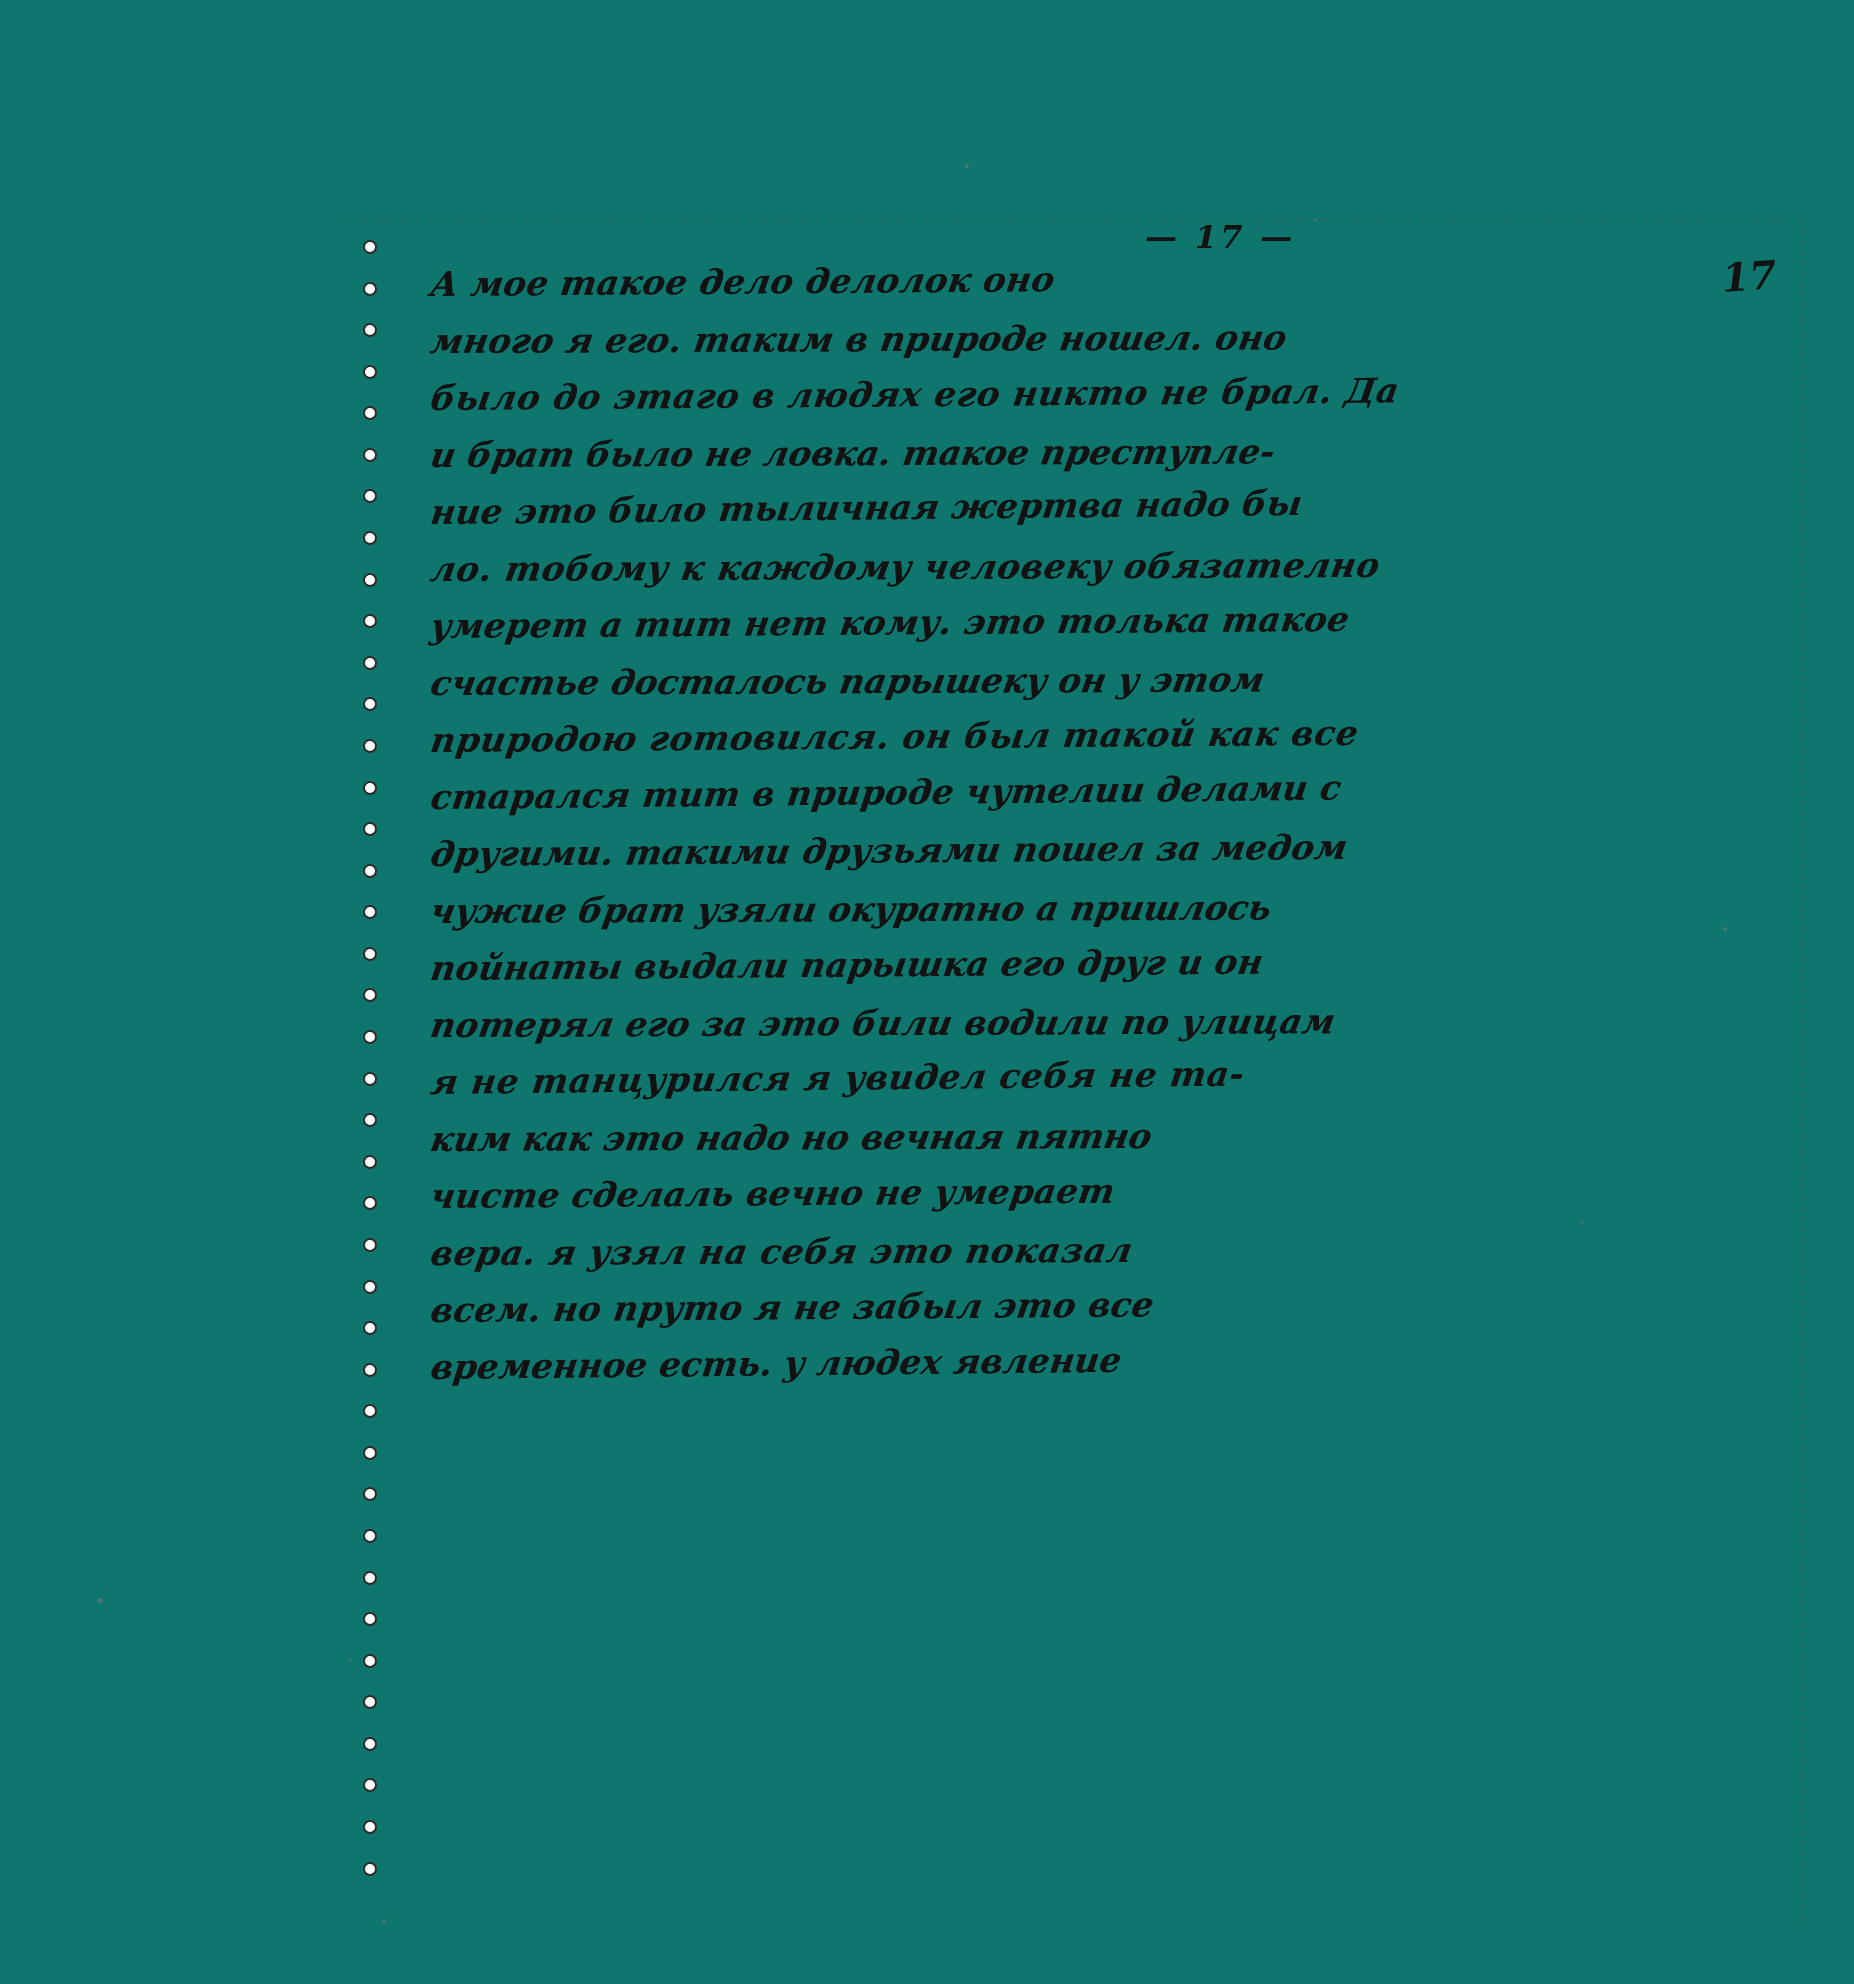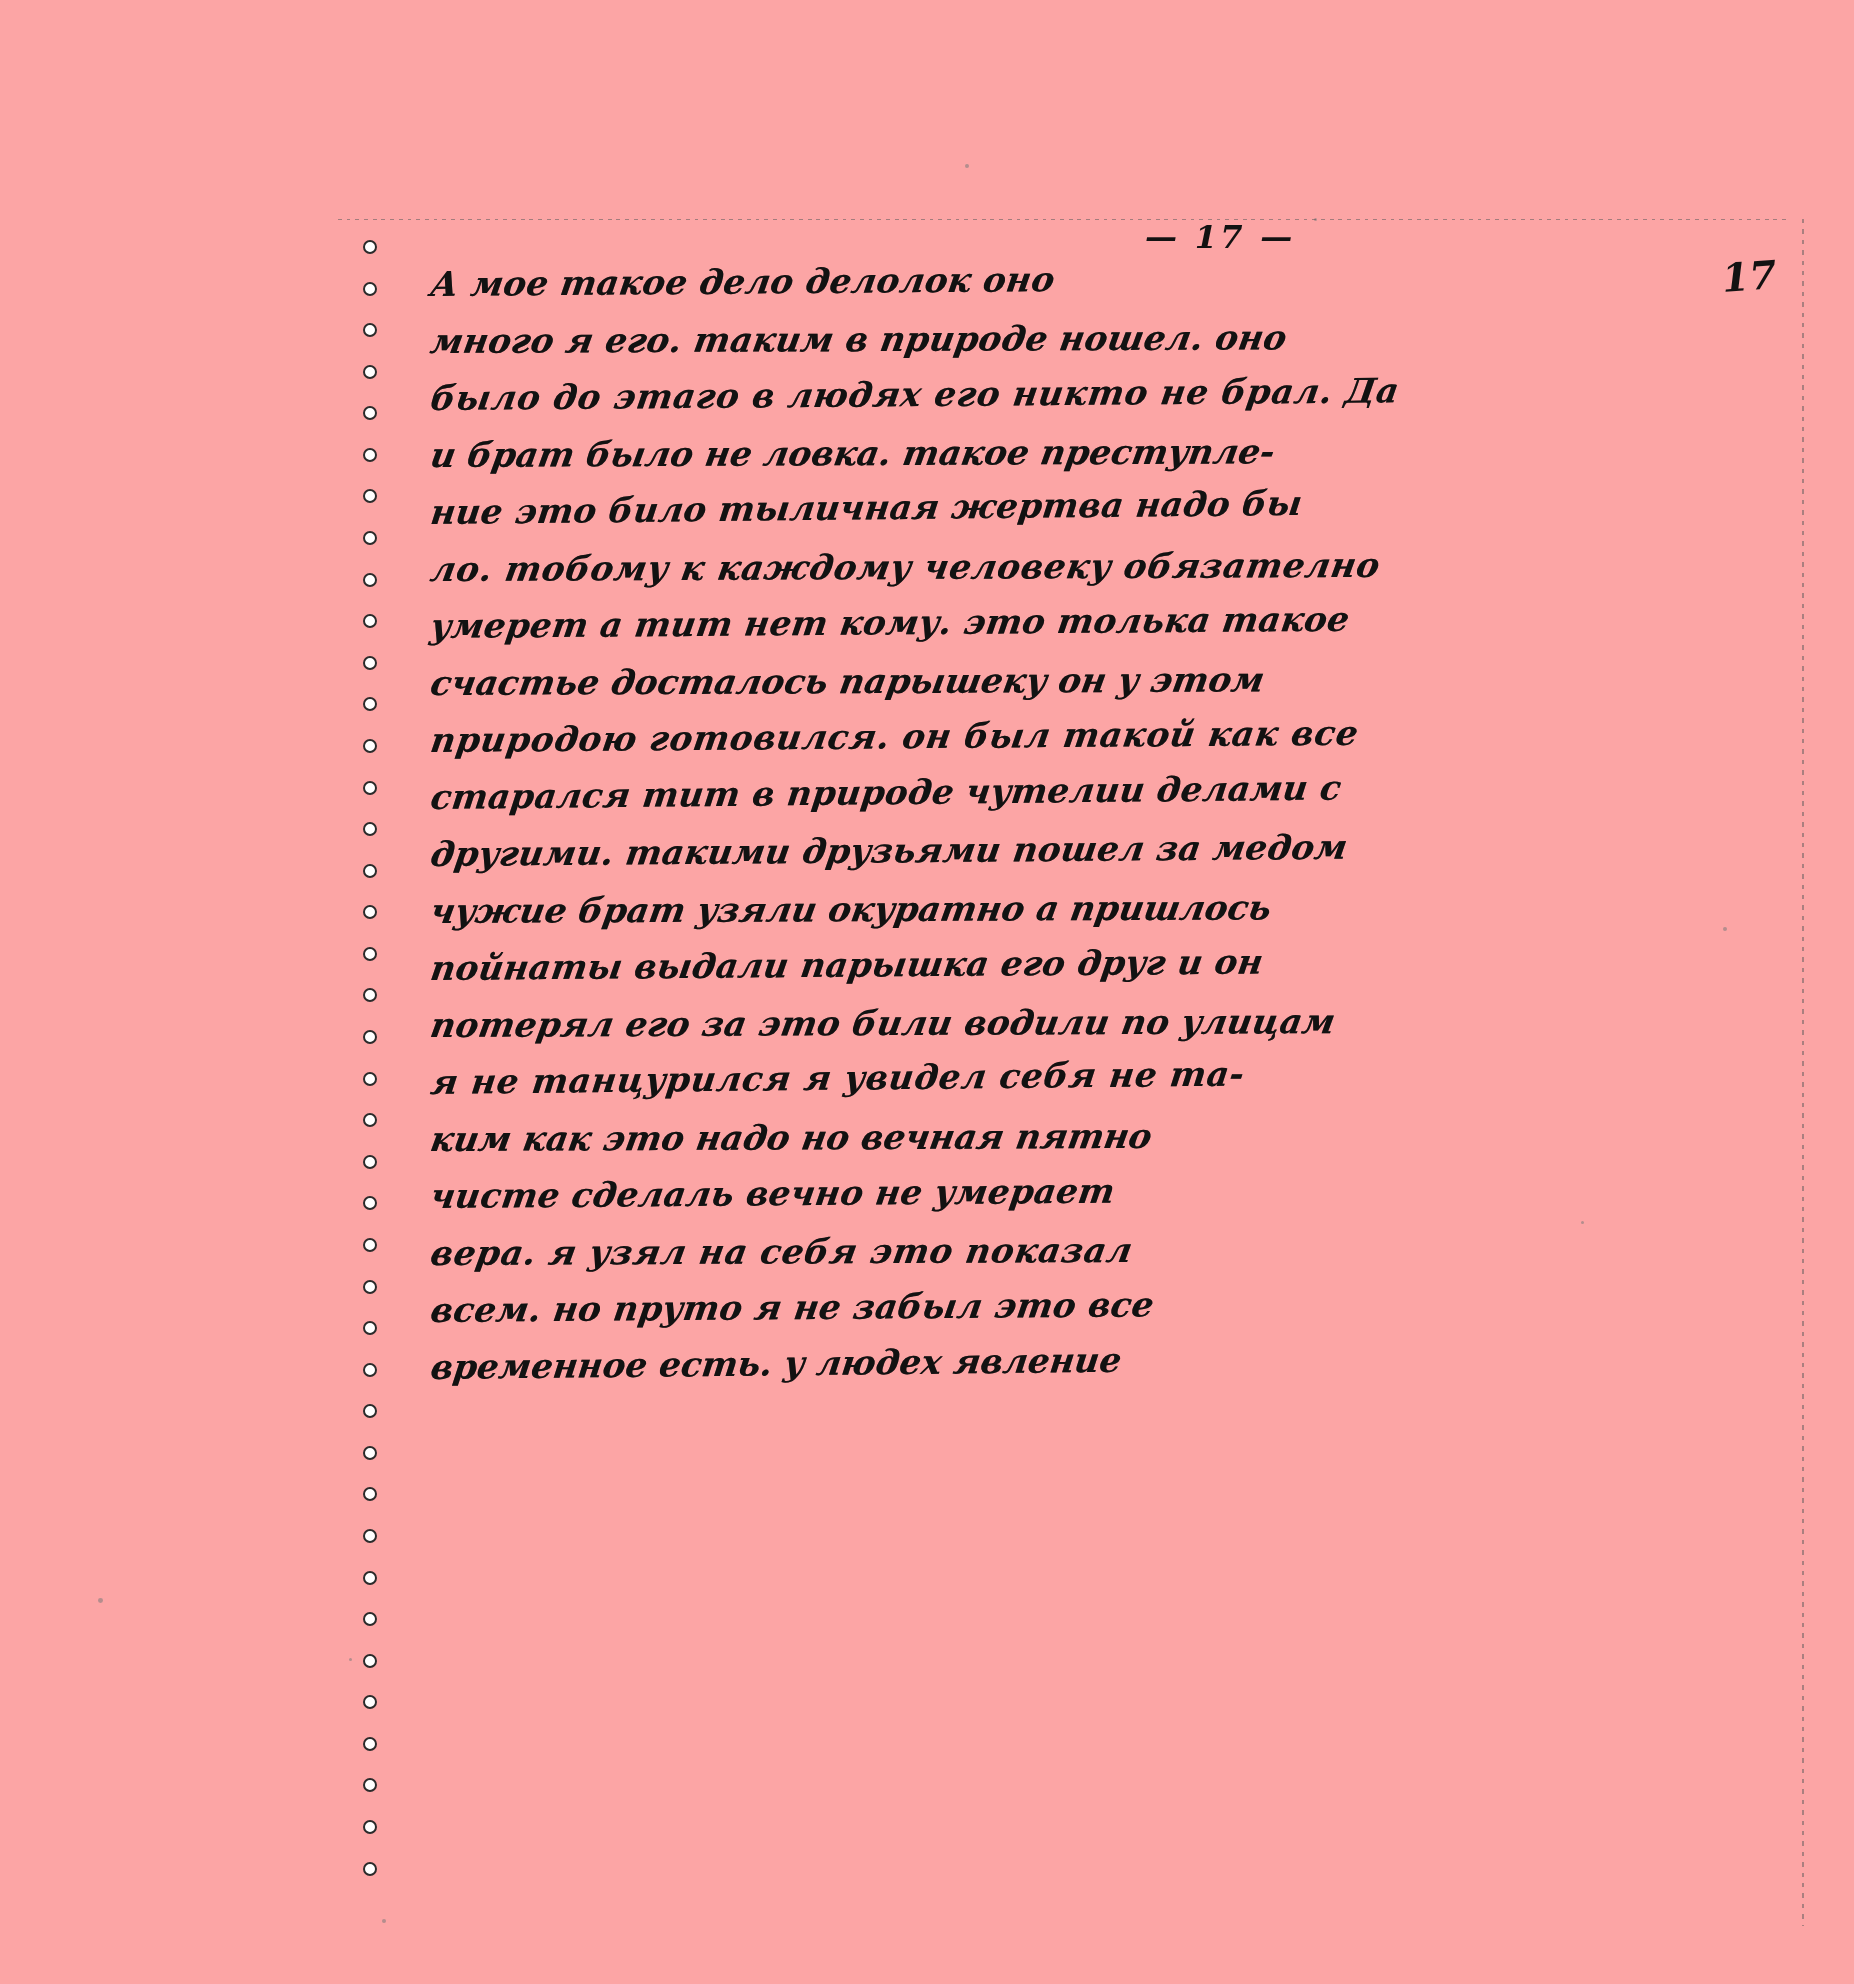--- a/index.html
+++ b/index.html
@@ -12,21 +12,21 @@
     height: 1985px;
     position: relative;
     font-family: "DejaVu Sans", sans-serif;
     overflow: hidden;
   }
 
   
   .scan-sheet {
     position: absolute;
     inset: 0;
-    background: #fca5a5;
+    background: #0f766e;
   }
 
   
   .speckle {
     position: absolute;
     background: #7a7a7a;
     border-radius: 50%;
     opacity: .55;
   }
 

